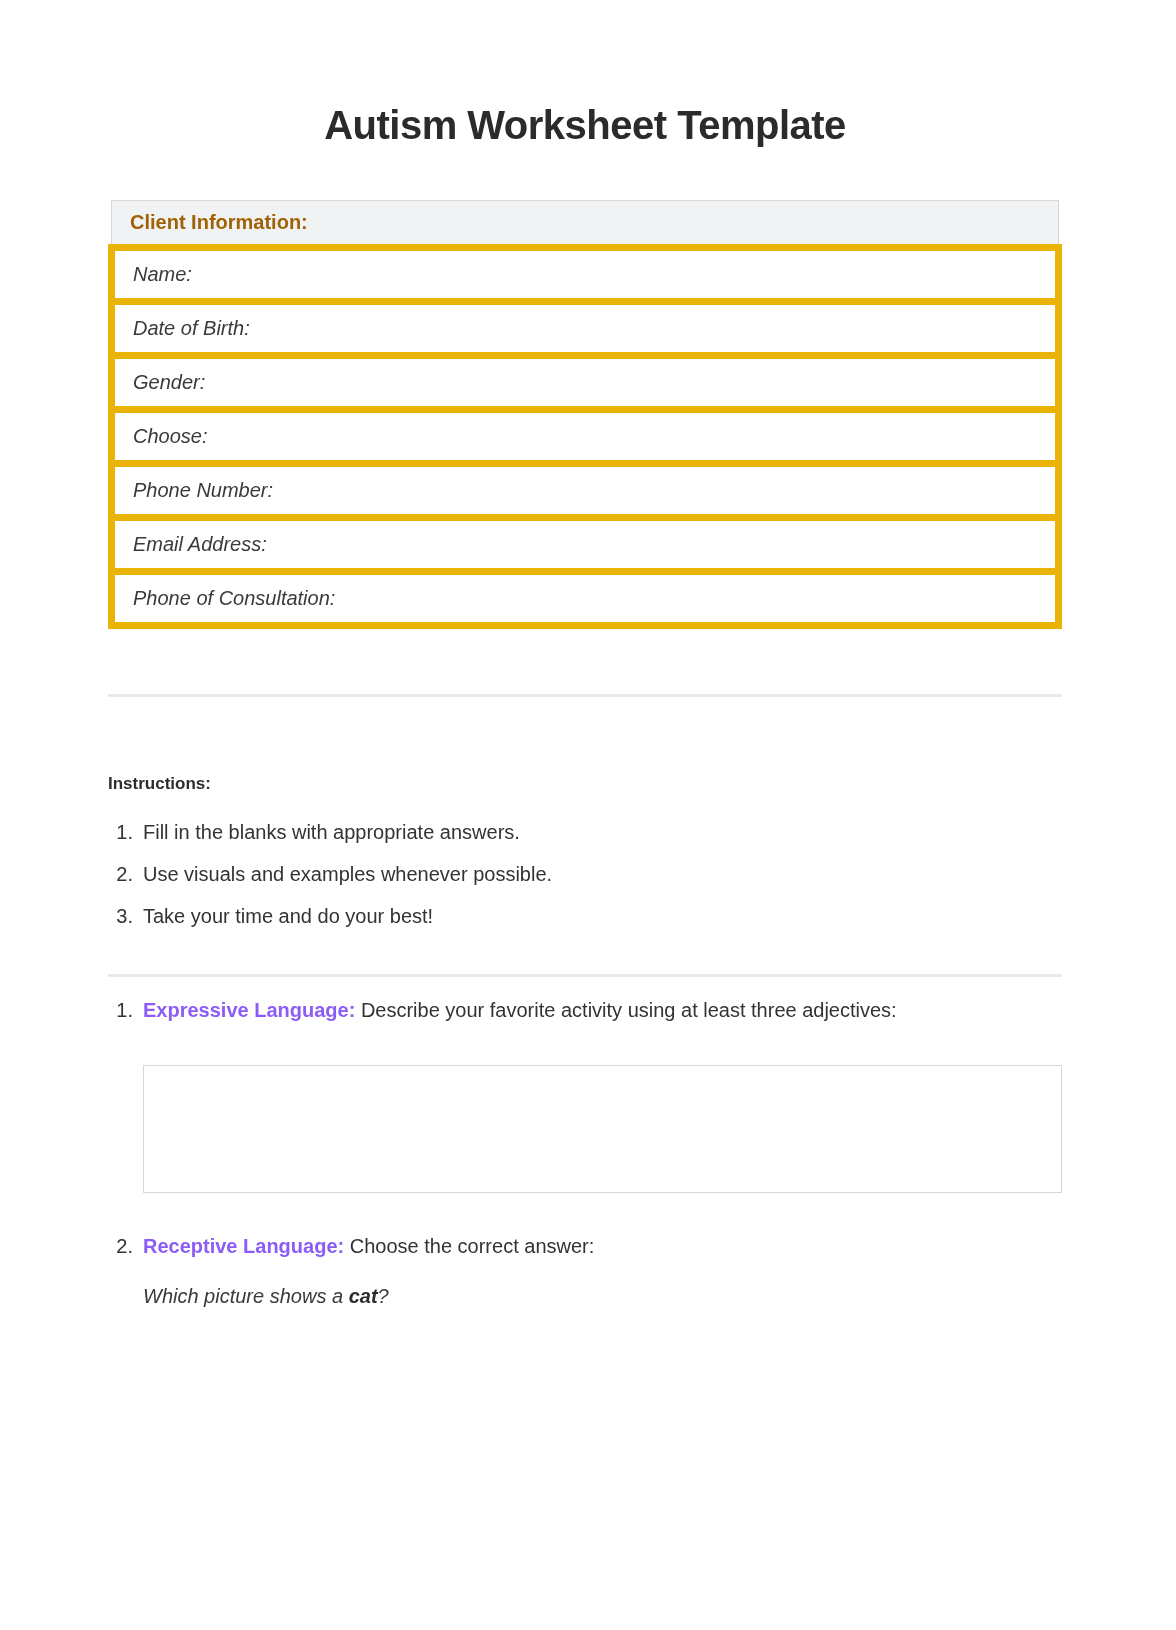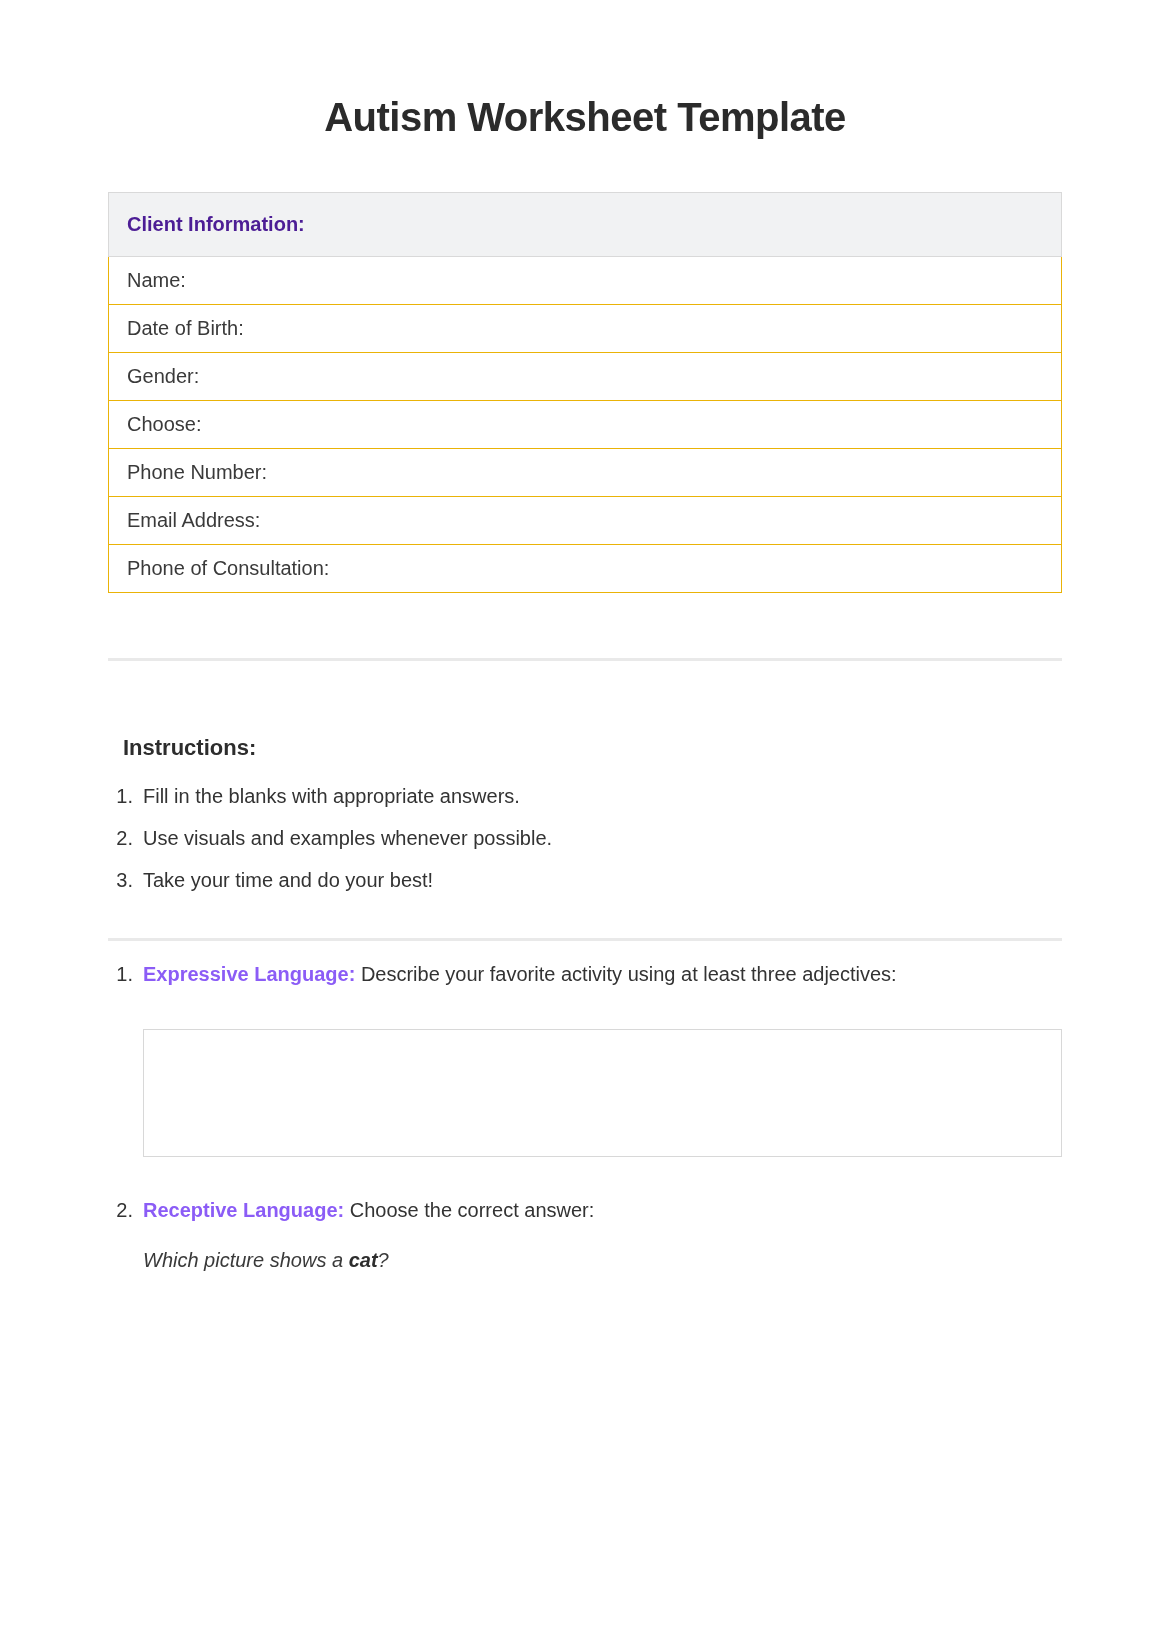--- a/index.html
+++ b/index.html
@@ -15,60 +15,61 @@
     color: #333333;
     overflow: hidden;
   }
   .page {
     width: 1176px;
     height: 1630px;
     padding-left: 108px;
     padding-right: 114px;
   }
   .doc-title {
-    margin: 0;
+    margin: 8px;
     padding-top: 93px;
     font-size: 40px;
     line-height: 48px;
     font-weight: 700;
     text-align: center;
     color: #2b2b2b;
     letter-spacing: -0.5px;
   }
   table.client-table {
     width: 100%;
     border-collapse: collapse;
     margin-top: 51px;
     font-size: 20px;
   }
   table.client-table th {
     background: #f1f2f3;
     border: 1px solid #d9d9d9;
     text-align: left;
     font-weight: 700;
-    color: #4c1d95;
-    padding: 20px 18px;
+    color: #a16207;
+    padding: 10px 18px;
     line-height: 23px;
   }
   table.client-table td {
-    border: 1px solid #eab308;
+    border: 7px solid #eab308;
     padding: 12px 18px;
     line-height: 23px;
     color: #3a3a3a;
+    font-style: italic;
   }
   .divider {
     height: 3px;
     background: #e9e9e9;
     border: none;
   }
   .divider-1 { margin-top: 65px; }
   .divider-2 { margin-top: 46px; }
   .instructions-heading {
-    margin: 74px 0 0 15px;
-    font-size: 22px;
+    margin: 74px 0 0 0;
+    font-size: 17px;
     line-height: 26px;
     font-weight: 700;
     color: #2d2d2d;
   }
   .num-list {
     margin-top: 24px;
     font-size: 20px;
     line-height: 23px;
   }
   .num-row {

